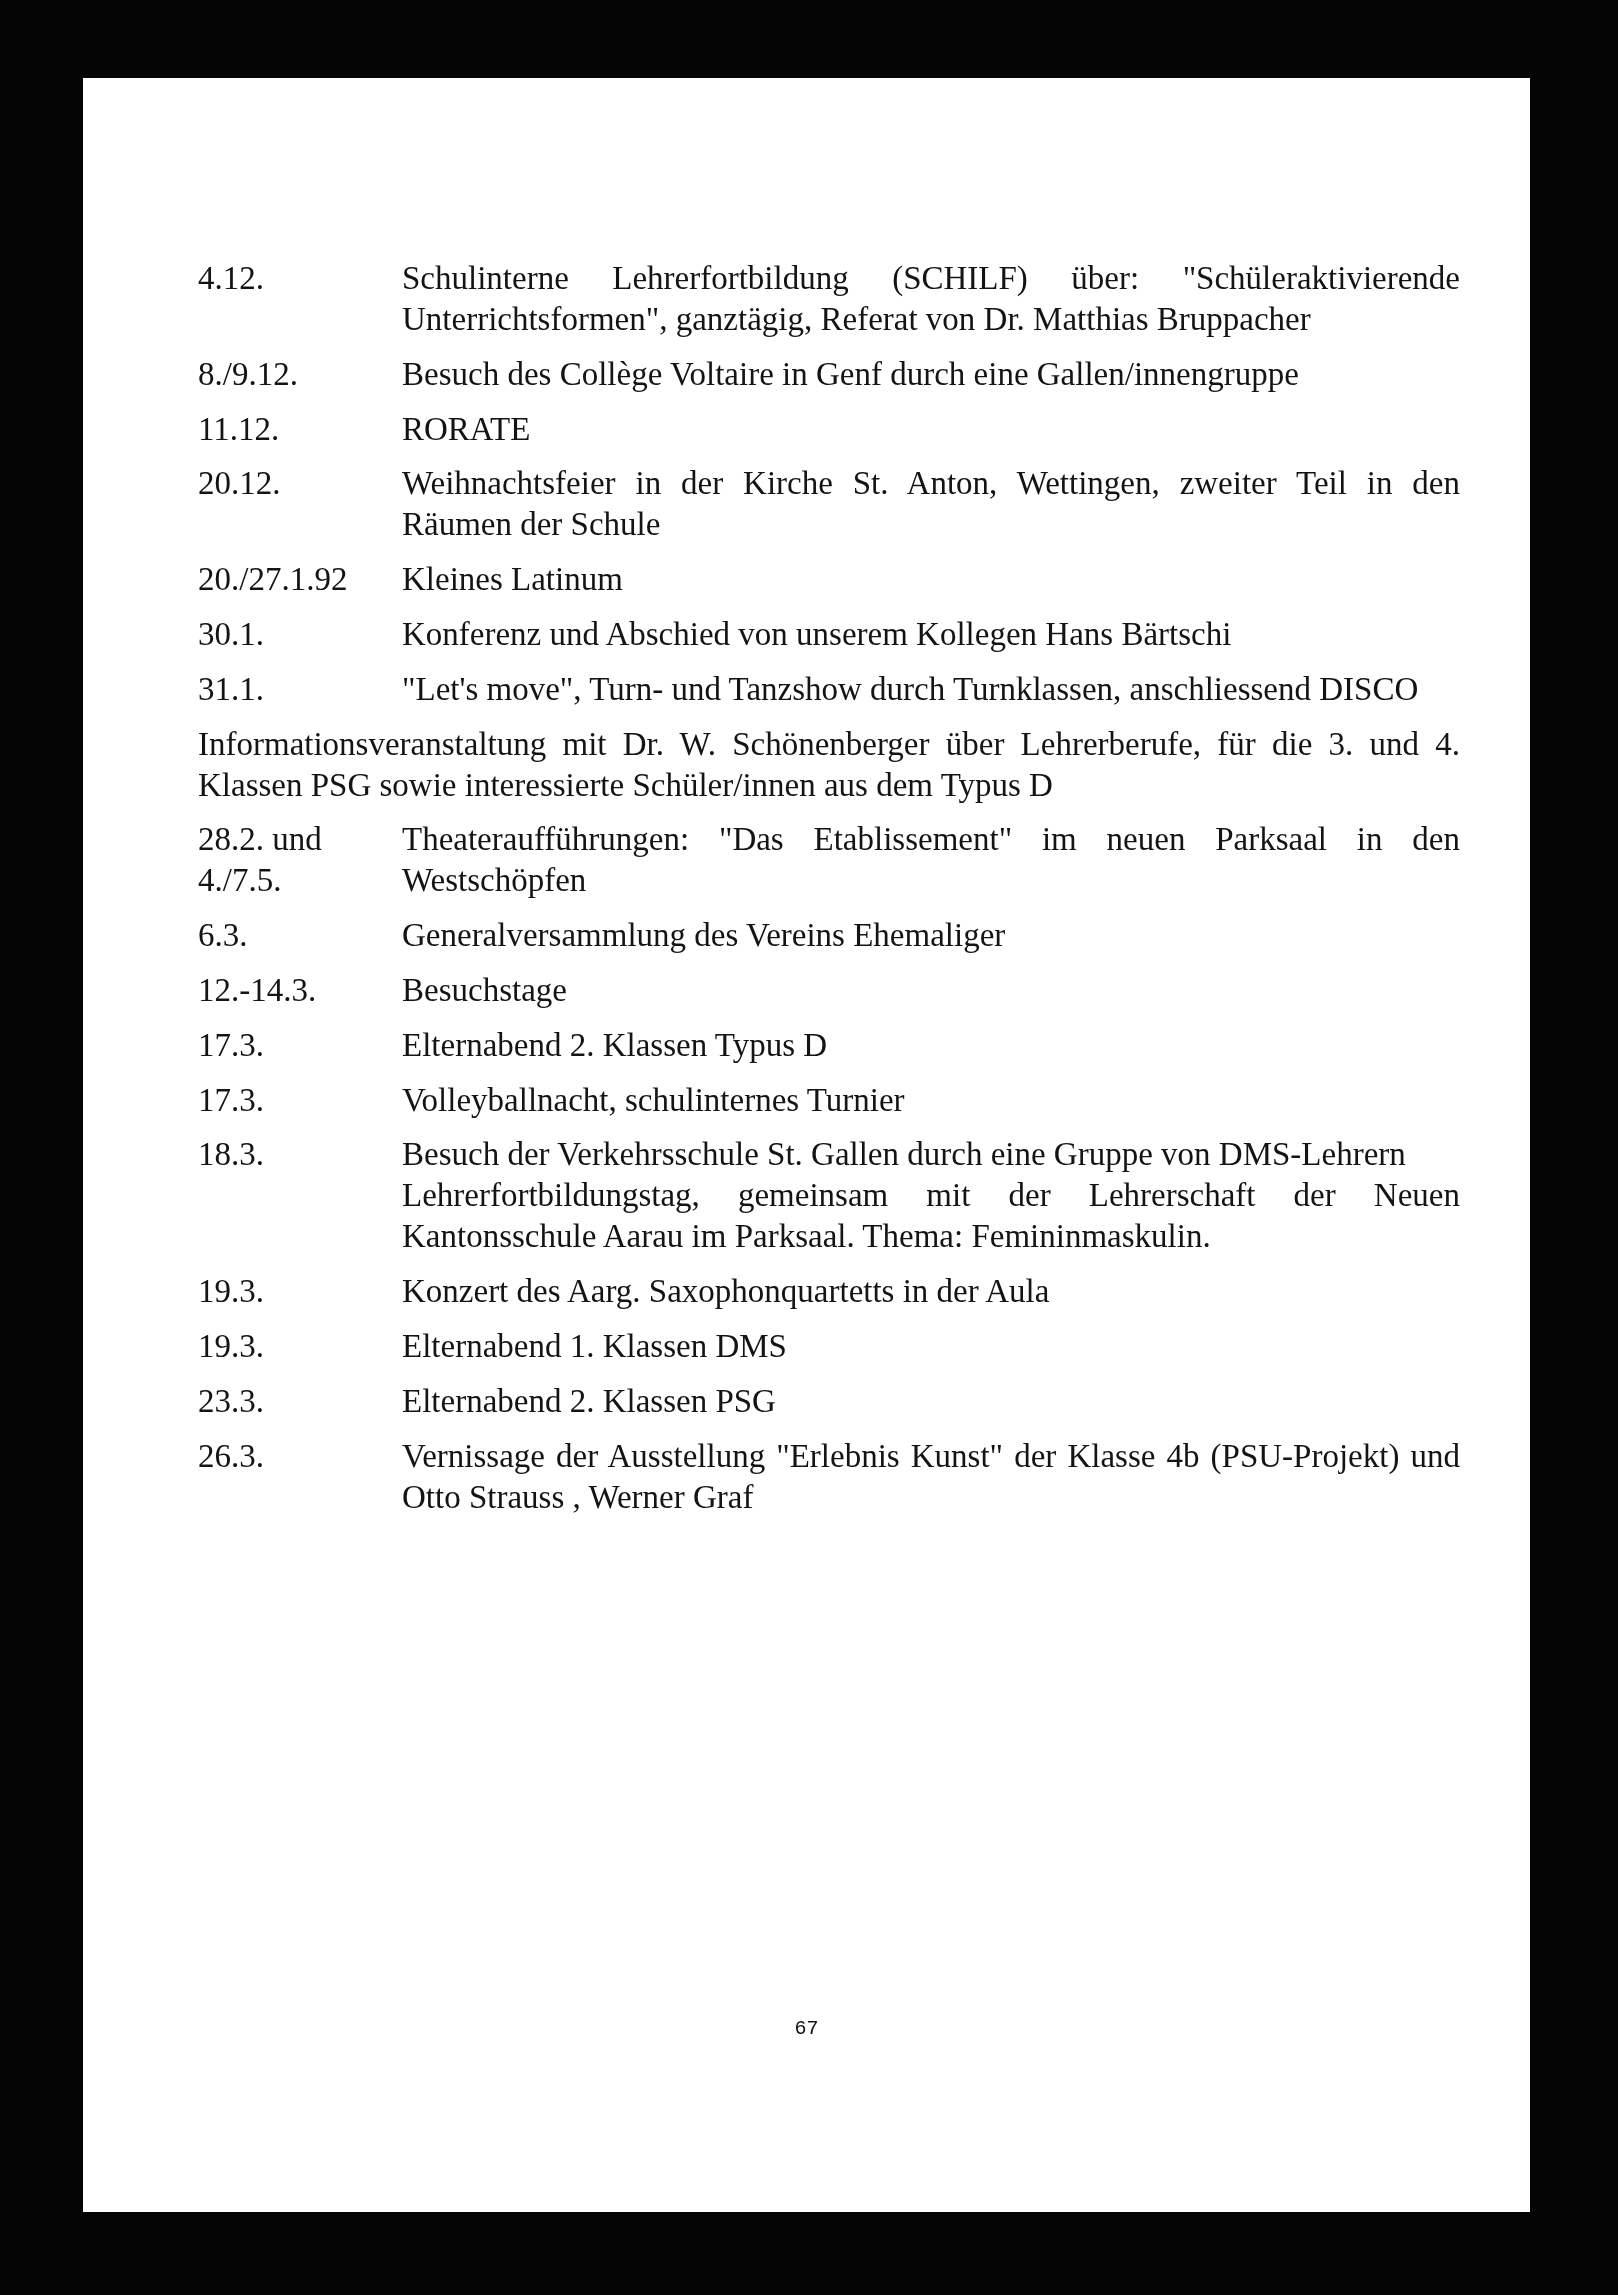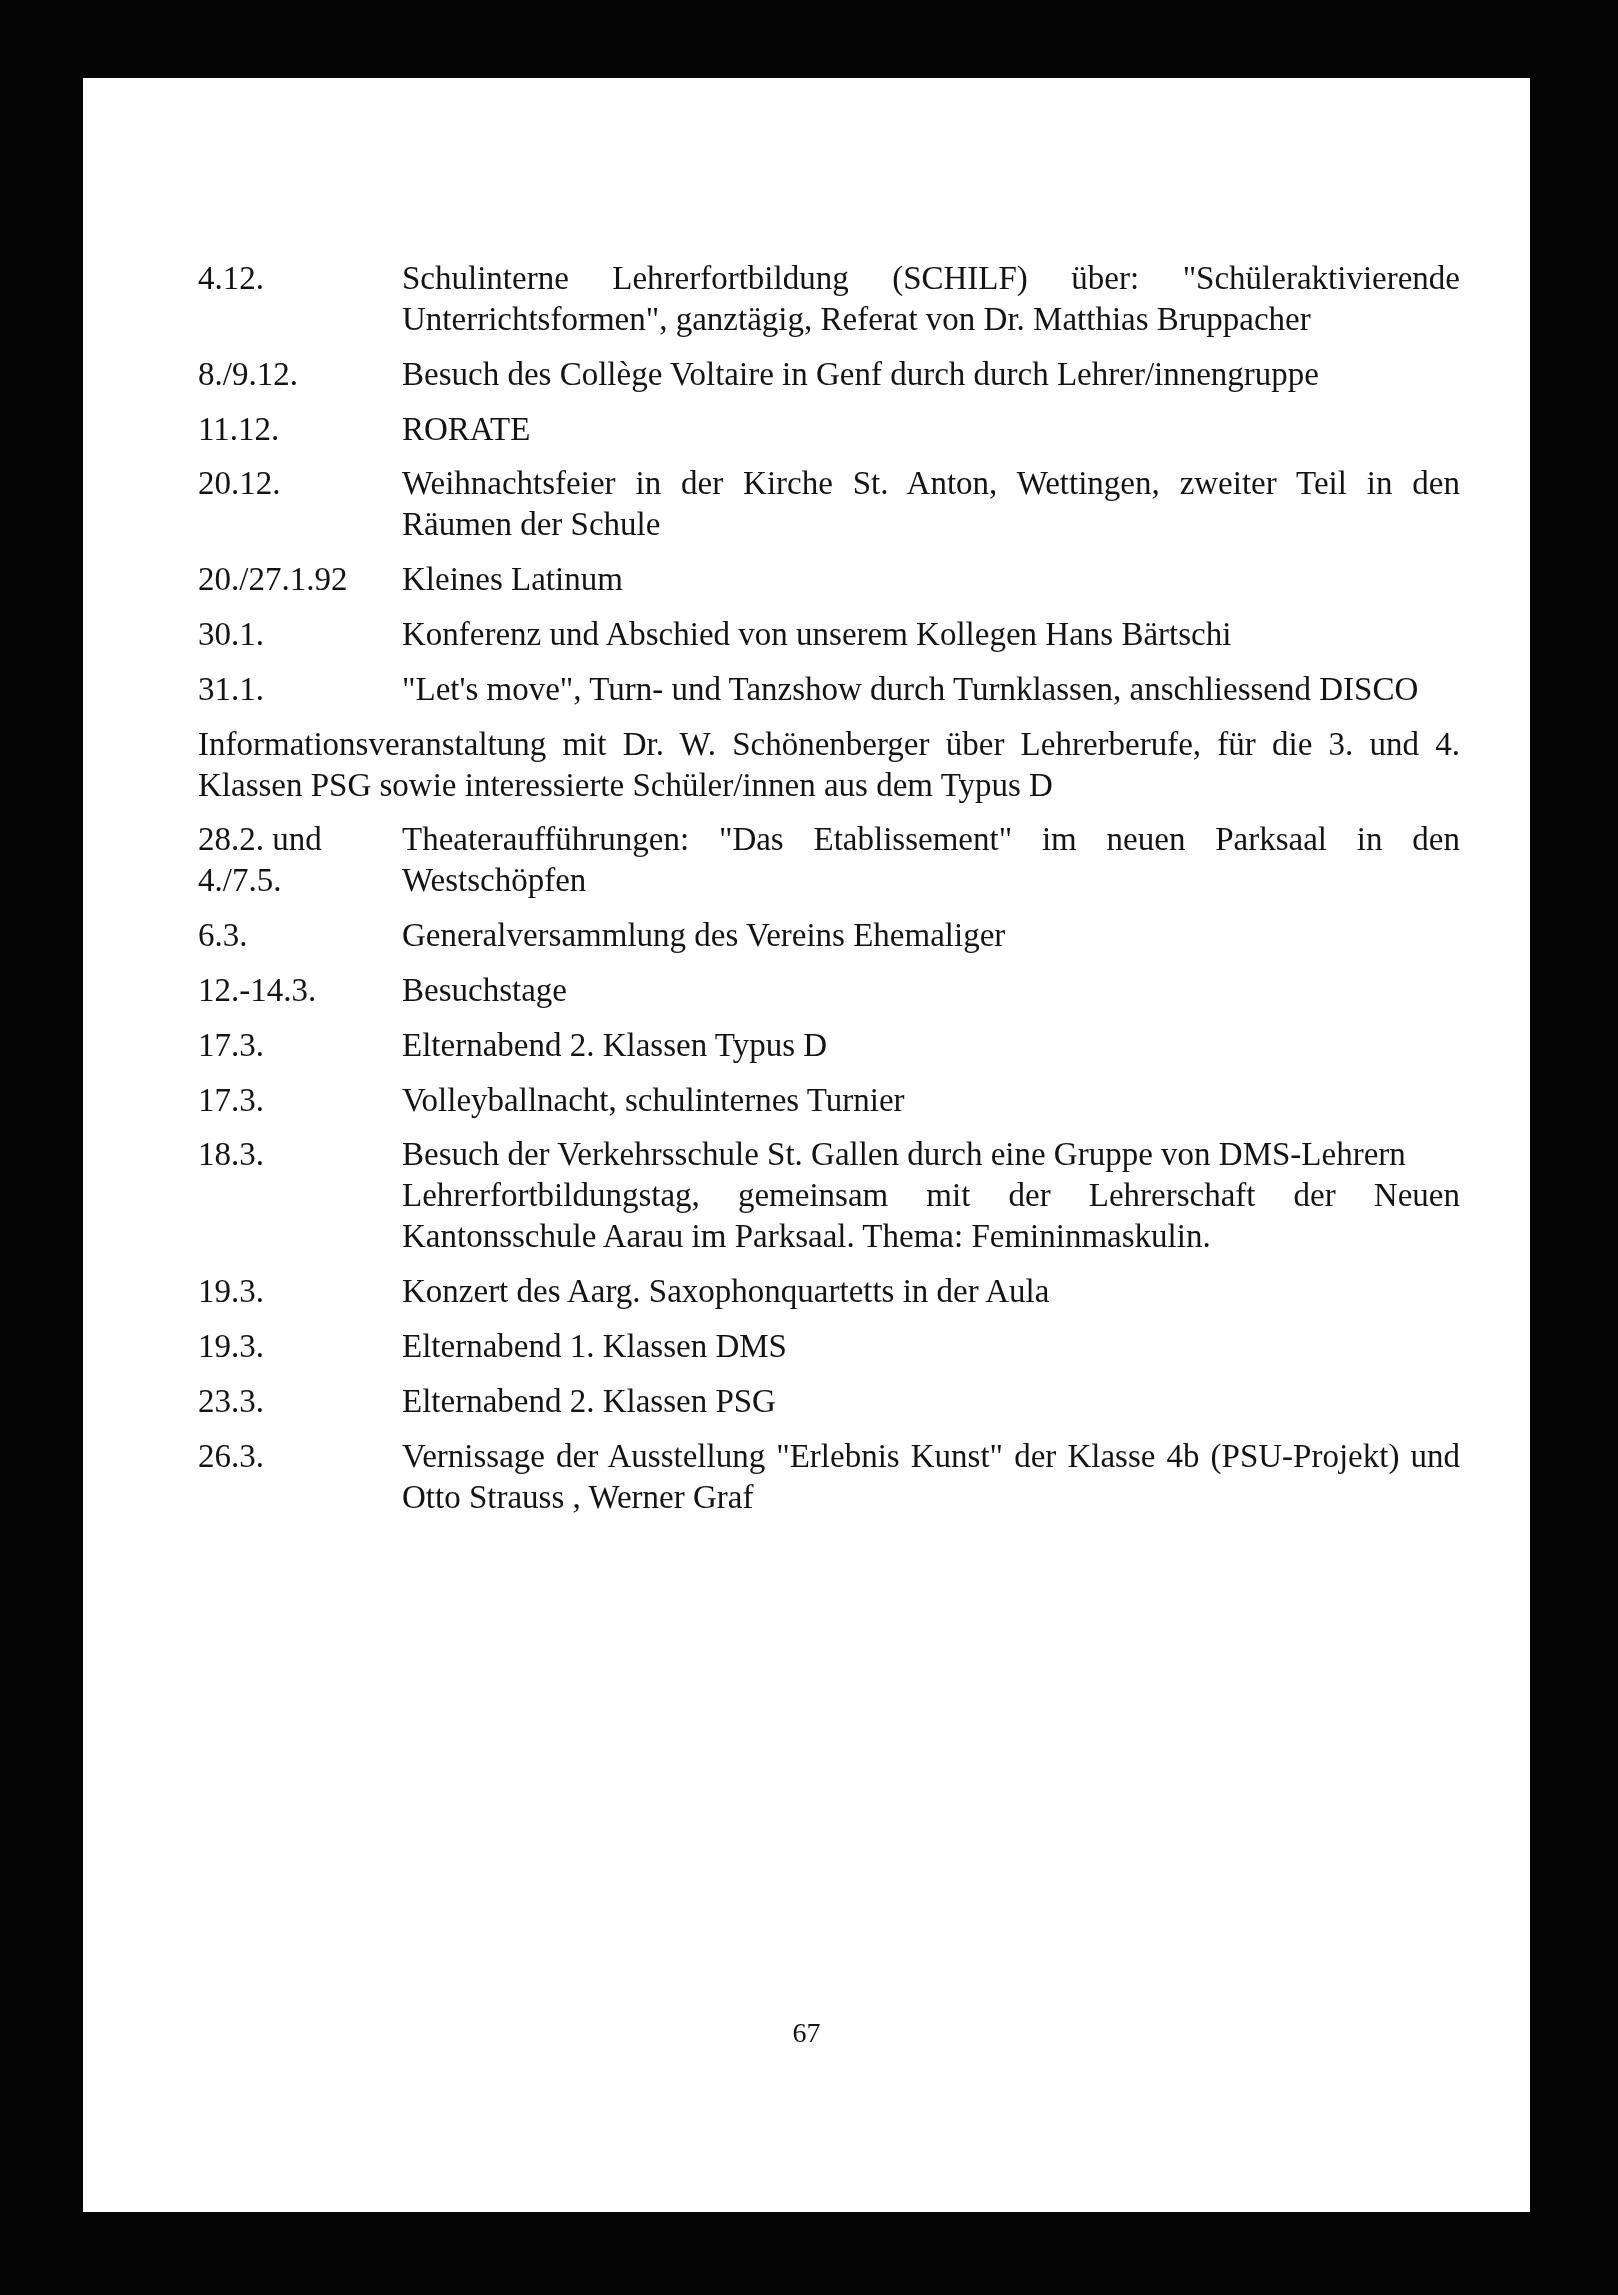--- a/index.html
+++ b/index.html
@@ -47,40 +47,40 @@
     }
     .entry .text .para {
       display: block;
     }
     .page-number {
       position: absolute;
       left: 0;
       width: 100%;
       top: 1939px;
       text-align: center;
-      font-family: Liberation Serif, serif;
-      font-size: 28px;
+      font-family: Liberation Mono, monospace;
+      font-size: 20px;
       color: #141414;
     }
   </style>
 </head>
 <body>
 
 <div class="page">
   <div class="entries">
     <div class="entry">
       <div class="date">4.12.</div>
       <div class="text">
         <span class="para">Schulinterne Lehrerfortbildung (SCHILF) über: "Schüleraktivierende Unterrichtsformen", ganztägig, Referat von Dr. Matthias Bruppacher</span>
       </div>
     </div>
     <div class="entry">
       <div class="date">8./9.12.</div>
       <div class="text">
-        <span class="para">Besuch des Collège Voltaire in Genf durch durch Lehrer/innengruppe</span>
+        <span class="para">Besuch des Collège Voltaire in Genf durch eine Gallen/innengruppe</span>
       </div>
     </div>
     <div class="entry">
       <div class="date">11.12.</div>
       <div class="text">
         <span class="para">RORATE</span>
       </div>
     </div>
     <div class="entry">
       <div class="date">20.12.</div>

